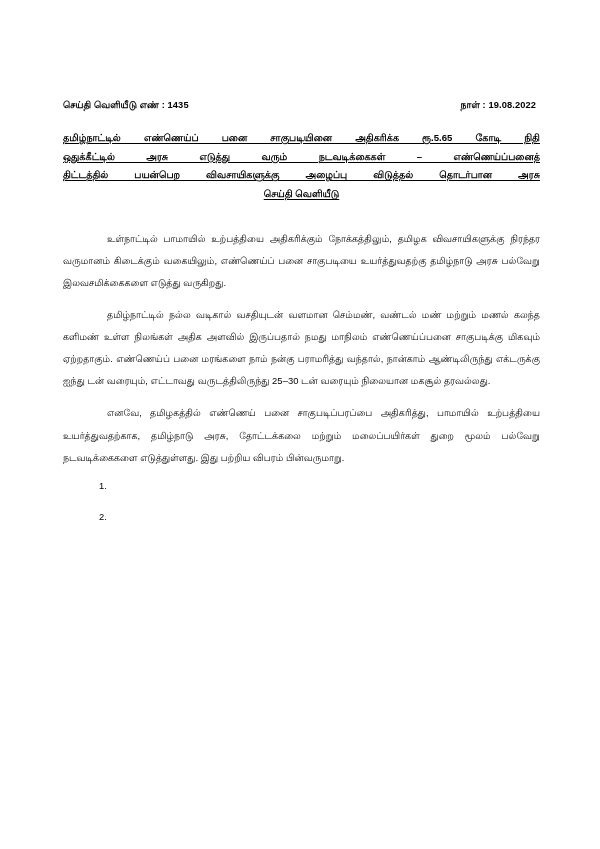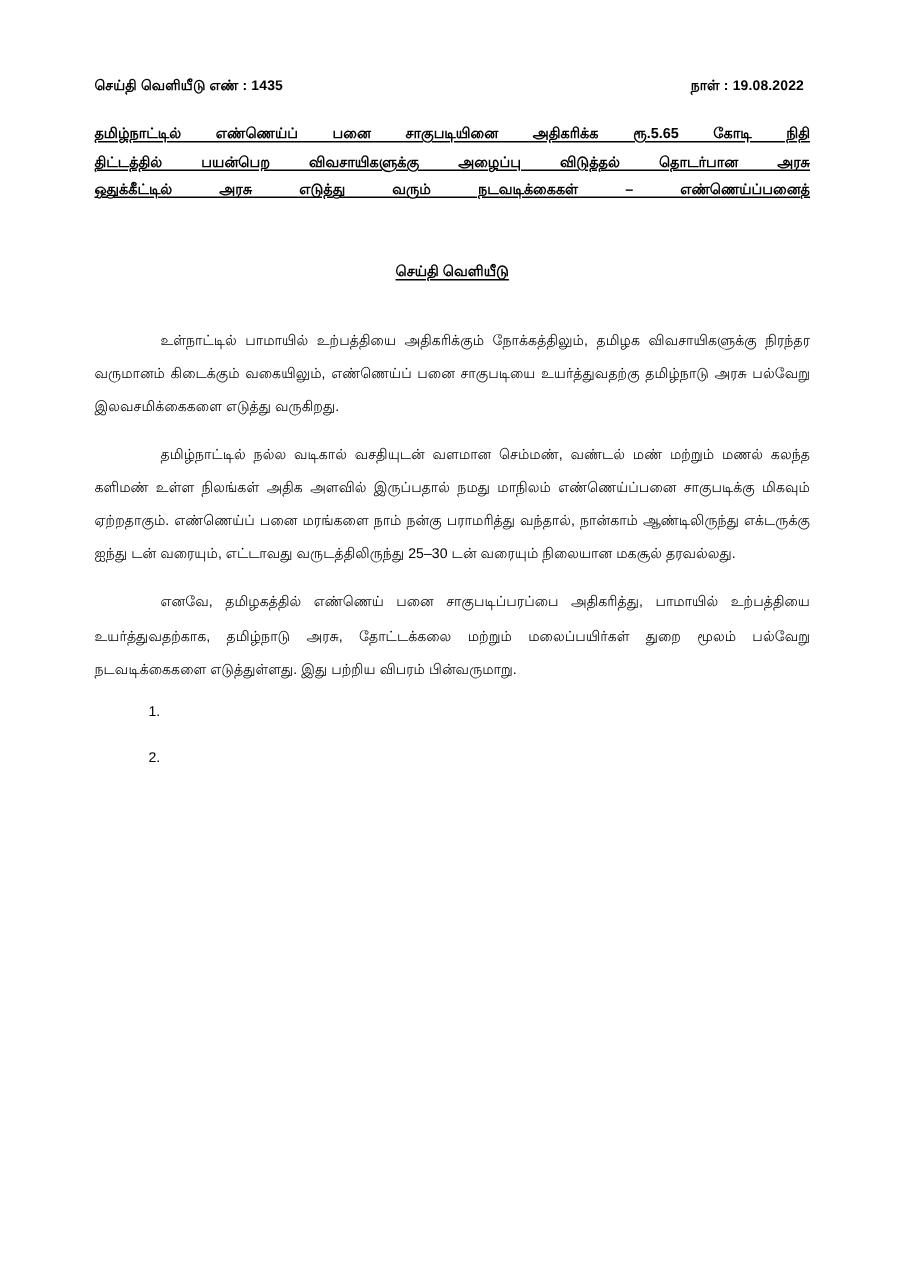--- a/index.html
+++ b/index.html
@@ -12,21 +12,21 @@
     height: 849px;
     font-family: "Liberation Sans", "DejaVu Sans", sans-serif;
     color: #000000;
     overflow: hidden;
     position: relative;
   }
   .page {
     width: 600px;
     height: 849px;
     box-sizing: border-box;
-    padding: 52px 60px 0 63px;
+    padding: 100px 60px 0 63px;
     background: #ffffff;
     position: relative;
   }
 
   
   .header-row {
     display: flex;
     justify-content: space-between;
     align-items: baseline;
     font-size: 9.3px;
@@ -53,21 +53,20 @@
   }
   .title-line.justified {
     text-align: justify;
     text-align-last: justify;
     white-space: normal;
   }
   .title-line.last {
     text-align: left;
     text-align-last: center;
     white-space: nowrap;
-    margin-top: 36px;
   }
 
   
   .para {
     font-size: 9.4px;
     line-height: 2.35;
     text-align: justify;
     text-justify: inter-word;
     text-indent: 44px;
     margin: 0 0 10px 0;
@@ -109,22 +108,22 @@
 
 <div class="page">
 
   <div class="header-row">
     <span class="release-no">செய்தி வெளியீடு எண் : 1435</span>
     <span class="release-date">நாள் : 19.08.2022</span>
   </div>
 
   <h1 class="title-block">
     <span class="title-line justified">தமிழ்நாட்டில் எண்ணெய்ப் பனை சாகுபடியினை அதிகரிக்க ரூ.5.65 கோடி நிதி</span>
+    <span class="title-line justified">ஒதுக்கீட்டில் அரசு எடுத்து வரும் நடவடிக்கைகள் – எண்ணெய்ப்பனைத்</span>
     <span class="title-line justified">திட்டத்தில் பயன்பெற விவசாயிகளுக்கு அழைப்பு விடுத்தல் தொடர்பான அரசு</span>
-    <span class="title-line justified">ஒதுக்கீட்டில் அரசு எடுத்து வரும் நடவடிக்கைகள் – எண்ணெய்ப்பனைத்</span>
     <span class="title-line last">செய்தி வெளியீடு</span>
   </h1>
 
   <p class="para">உள்நாட்டில் பாமாயில் உற்பத்தியை அதிகரிக்கும் நோக்கத்திலும், தமிழக விவசாயிகளுக்கு நிரந்தர வருமானம் கிடைக்கும் வகையிலும், எண்ணெய்ப் பனை சாகுபடியை உயர்த்துவதற்கு தமிழ்நாடு அரசு பல்வேறு இலவசமிக்கைகளை எடுத்து வருகிறது.</p>
 
   <p class="para">தமிழ்நாட்டில் நல்ல வடிகால் வசதியுடன் வளமான செம்மண், வண்டல் மண் மற்றும் மணல் கலந்த களிமண் உள்ள நிலங்கள் அதிக அளவில் இருப்பதால் நமது மாநிலம் எண்ணெய்ப்பனை சாகுபடிக்கு மிகவும் ஏற்றதாகும். எண்ணெய்ப் பனை மரங்களை நாம் நன்கு பராமரித்து வந்தால், நான்காம் ஆண்டிலிருந்து எக்டருக்கு ஐந்து டன் வரையும், எட்டாவது வருடத்திலிருந்து 25–30 டன் வரையும் நிலையான மகசூல் தரவல்லது.</p>
 
   <p class="para p-tight">எனவே, தமிழகத்தில் எண்ணெய் பனை சாகுபடிப்பரப்பை அதிகரித்து, பாமாயில் உற்பத்தியை உயர்த்துவதற்காக, தமிழ்நாடு அரசு, தோட்டக்கலை மற்றும் மலைப்பயிர்கள் துறை மூலம் பல்வேறு நடவடிக்கைகளை எடுத்துள்ளது.   இது பற்றிய விபரம் பின்வருமாறு.</p>
 
   <ol class="num-list">

